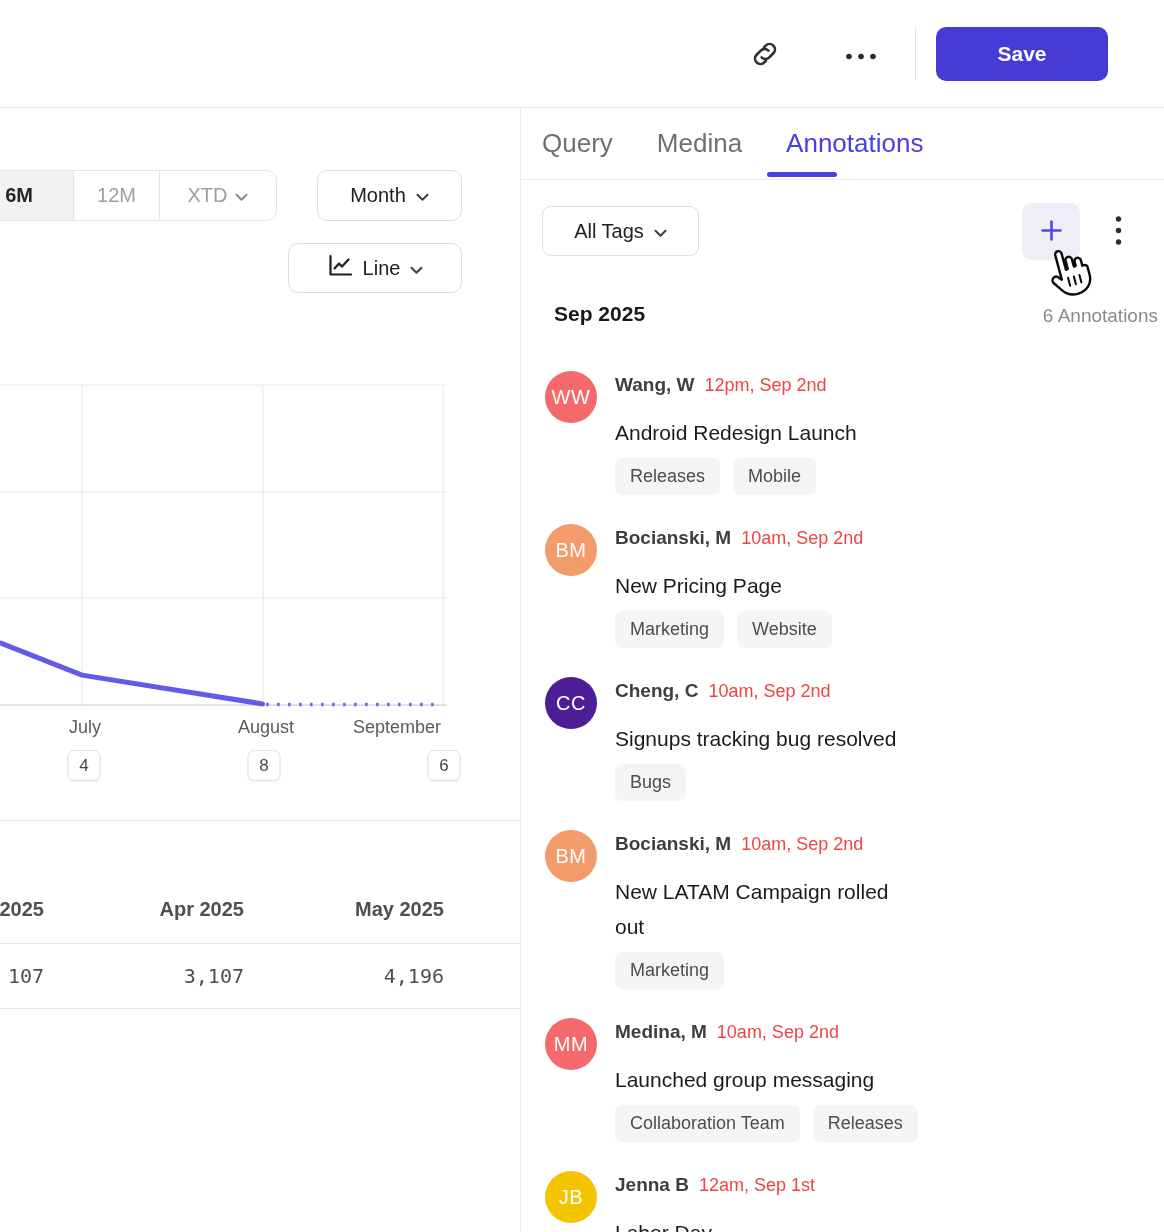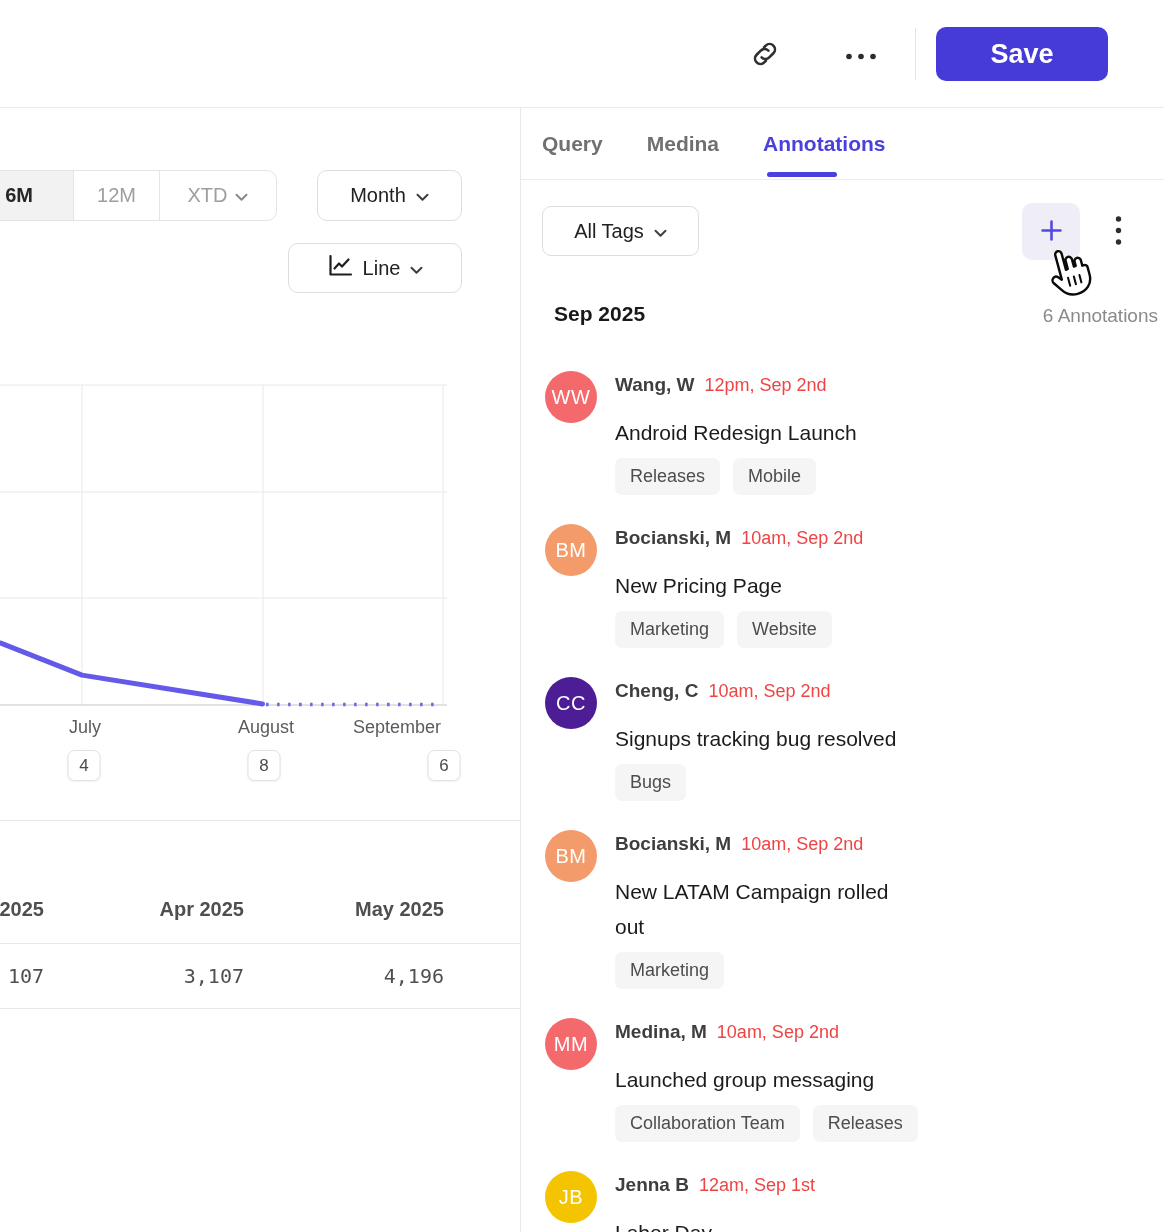--- a/index.html
+++ b/index.html
@@ -6,21 +6,21 @@
   html,body { background:#fff; }
   body { font-family:"Liberation Sans", sans-serif; -webkit-font-smoothing:antialiased; }
   .screen { position:relative; width:1164px; height:1232px; background:#fff; overflow:hidden; }
 
   
   .toolbar { position:absolute; left:0; top:0; width:1164px; height:108px; background:#fff; border-bottom:1px solid #e9e9e9; }
   .icon-btn { position:absolute; background:none; border:none; cursor:pointer; display:flex; align-items:center; justify-content:center; }
   .btn-link { left:746px; top:36px; width:38px; height:38px; }
   .btn-more { left:840px; top:40px; width:42px; height:30px; }
   .toolbar-divider { position:absolute; left:915px; top:28px; width:1px; height:52px; background:#e3e3e3; }
-  .btn-save { position:absolute; left:936px; top:27px; width:172px; height:54px; border:none; border-radius:10px; background:#473bd8; color:#fff; font-size:27px; font-weight:600; font-family:inherit; cursor:pointer; }
+  .btn-save { position:absolute; left:936px; top:27px; width:172px; height:54px; border:none; border-radius:10px; background:#473bd8; color:#fff; font-size:21px; font-weight:600; font-family:inherit; cursor:pointer; }
 
   
   .chart-panel { position:absolute; left:0; top:108px; width:520px; height:1124px; background:#fff; }
   .seg-group { position:absolute; left:-36px; top:62px; width:313px; height:51px; display:flex; background:#fff; border:1px solid #e4e4e4; border-radius:10px; overflow:hidden; }
   .seg { display:flex; align-items:center; justify-content:center; gap:8px; font-size:20px; font-weight:500; color:#9e9e9e; border-right:1px solid #e4e4e4; cursor:pointer; }
   .seg:last-child { border-right:none; }
   .seg.active { background:#f2f2f2; color:#262626; font-weight:600; }
   .pill-btn { position:absolute; display:flex; align-items:center; justify-content:center; gap:10px; background:#fff; border:1px solid #dedede; border-radius:10px; font-size:20px; font-weight:500; color:#212121; font-family:inherit; cursor:pointer; }
   .btn-granularity { left:317px; top:62px; width:145px; height:51px; }
   .btn-charttype { left:288px; top:135px; width:174px; height:50px; }
@@ -35,21 +35,21 @@
   .t-row { position:relative; width:520px; border-bottom:1px solid #e8e8e8; }
   .t-row.head { height:123px; }
   .t-row.vals { height:65px; }
   .t-cell { position:absolute; width:200px; text-align:right; }
   .t-cell.h { bottom:22px; font-size:20px; font-weight:600; color:#4f4f4f; }
   .t-cell.v { top:20px; font-size:20px; font-family:"DejaVu Sans Mono", monospace; color:#4f4f4f; }
 
   
   .anno-panel { position:absolute; left:520px; top:108px; width:644px; height:1124px; background:#fff; border-left:1px solid #e9e9e9; }
   .tabs { position:absolute; left:21px; top:0; height:71px; display:flex; align-items:center; gap:44px; }
-  .tab { font-size:21px; font-weight:700; color:#707070; cursor:pointer; white-space:nowrap; }
+  .tab { font-size:26px; font-weight:400; color:#707070; cursor:pointer; white-space:nowrap; }
   .tab.active { color:#4a40dd; }
   .tabbar-line { position:absolute; left:0; top:71px; width:644px; height:1px; background:#ececec; }
   .tab-underline { position:absolute; top:64px; width:70px; height:5px; border-radius:3px; background:#4a40dd; }
 
   .btn-alltags { left:21px; top:98px; width:157px; height:50px; border-radius:9px; }
   .btn-plus { position:absolute; left:501px; top:95px; width:58px; height:57px; border:none; border-radius:10px; background:#efeef7; cursor:pointer; display:flex; align-items:center; justify-content:center; }
   .btn-kebab { position:absolute; left:584px; top:95px; width:26px; height:57px; background:none; border:none; cursor:pointer; display:flex; align-items:center; justify-content:center; }
   .cursor-hand { position:absolute; left:524px; top:138px; pointer-events:none; transform:rotate(-15deg); }
 
   .group-row { position:absolute; left:12px; top:192px; width:644px; height:32px; }

